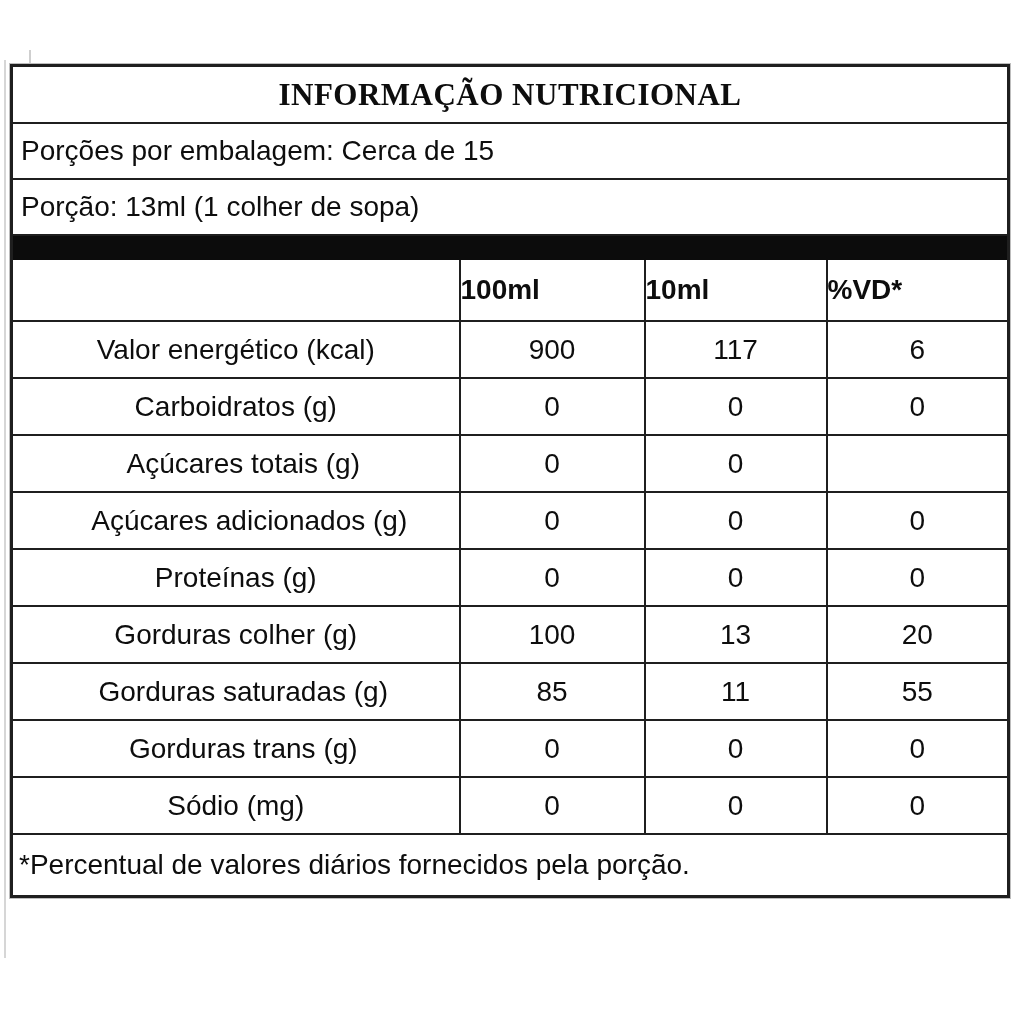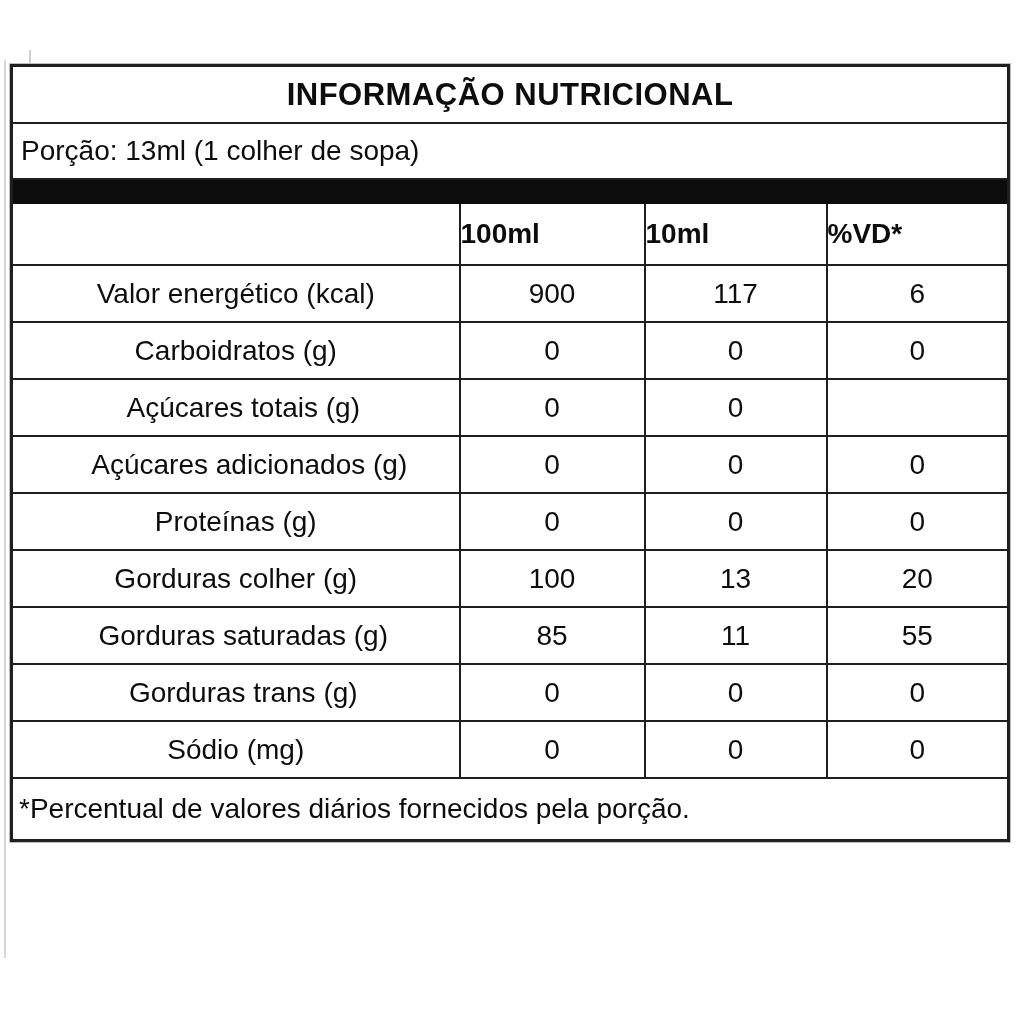--- a/index.html
+++ b/index.html
@@ -35,20 +35,21 @@
     padding: 0;
     overflow: hidden;
     white-space: nowrap;
   }
   tr.title-row td {
     height: 55px;
     text-align: center;
     font-weight: bold;
     font-size: 31px;
     letter-spacing: 0.5px;
+    font-family: Liberation Serif, serif;
   }
   tr.info-row td {
     height: 54px;
     text-align: left;
     padding-left: 8px;
   }
   tr.bar-row td {
     height: 22px;
     background: #0c0c0c;
     border-top: 2px solid #0c0c0c;
@@ -105,20 +106,23 @@
   <table class="nutrition">
     <colgroup>
       <col style="width:448px">
       <col style="width:185px">
       <col style="width:182px">
       <col>
     </colgroup>
     <tbody>
       <tr class="title-row">
         <td colspan="4">INFORMAÇÃO NUTRICIONAL</td>
+      </tr>
+      <tr class="info-row">
+        <td colspan="4">Porções por embalagem: Cerca de 15</td>
       </tr>
       <tr class="info-row">
         <td colspan="4">Porção: 13ml (1 colher de sopa)</td>
       </tr>
       <tr class="bar-row">
         <td colspan="4"></td>
       </tr>
       <tr class="colhead-row">
         <td></td>
         <td>100ml</td>

